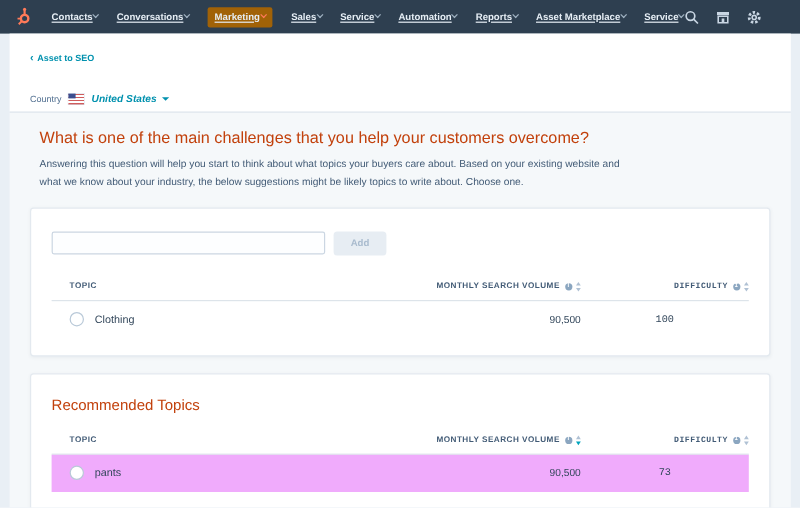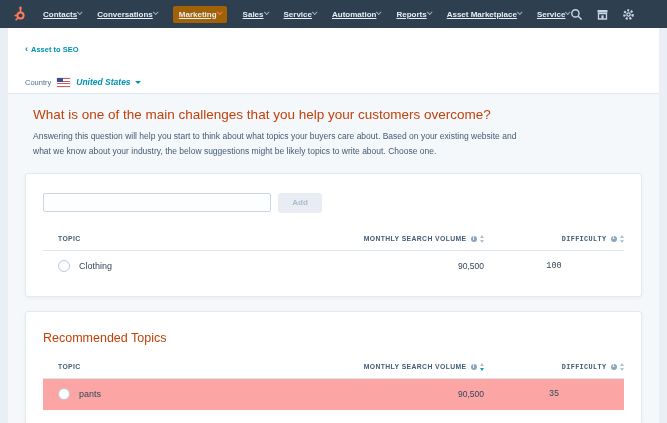--- a/index.html
+++ b/index.html
@@ -103,21 +103,21 @@
   .sort { display:inline-flex; flex-direction:column; gap:1.5px; margin-left:3px; }
   .sort i { display:block; width:0; height:0; border-left:2.6px solid transparent; border-right:2.6px solid transparent; }
   .sort .up { border-bottom:3px solid #b0c1d4; }
   .sort .down { border-top:3px solid #b0c1d4; }
   .sort.desc .down { border-top-color:#00a4bd; }
 
   .radio {
     width:12px; height:12px; border:1px solid #b9c9d8; border-radius:50%;
     background:#fff; flex:0 0 auto; cursor:pointer;
   }
-  .row-shaded { background:#fca5a5; }
+  .row-shaded { background:#f0abfc; }
 
   .rec-heading { font-size:12.5px; font-weight:400; color:#c2410c; }
   .rec-table { margin-top:18px; }
 </style>
 </head>
 <body>
 
 <div class="topnav">
   <svg class="logo" viewBox="0 0 17 17">
     <circle cx="8.5" cy="9.5" r="3.1" fill="none" stroke="#ff7a59" stroke-width="2"></circle>
@@ -271,18 +271,18 @@
               <i class="down"></i>
             </span>
         </div>
       </div>
       <div class="t-row row-shaded">
         <div class="col-topic">
           <span class="radio"></span>
           <span class="cell">pants</span>
         </div>
         <div class="col-vol cell num">90,500</div>
-        <div class="col-diff cell num">35</div>
+        <div class="col-diff cell num">73</div>
       </div>
     </div>
   </div>
 
 </div>
 
 </body></html>

